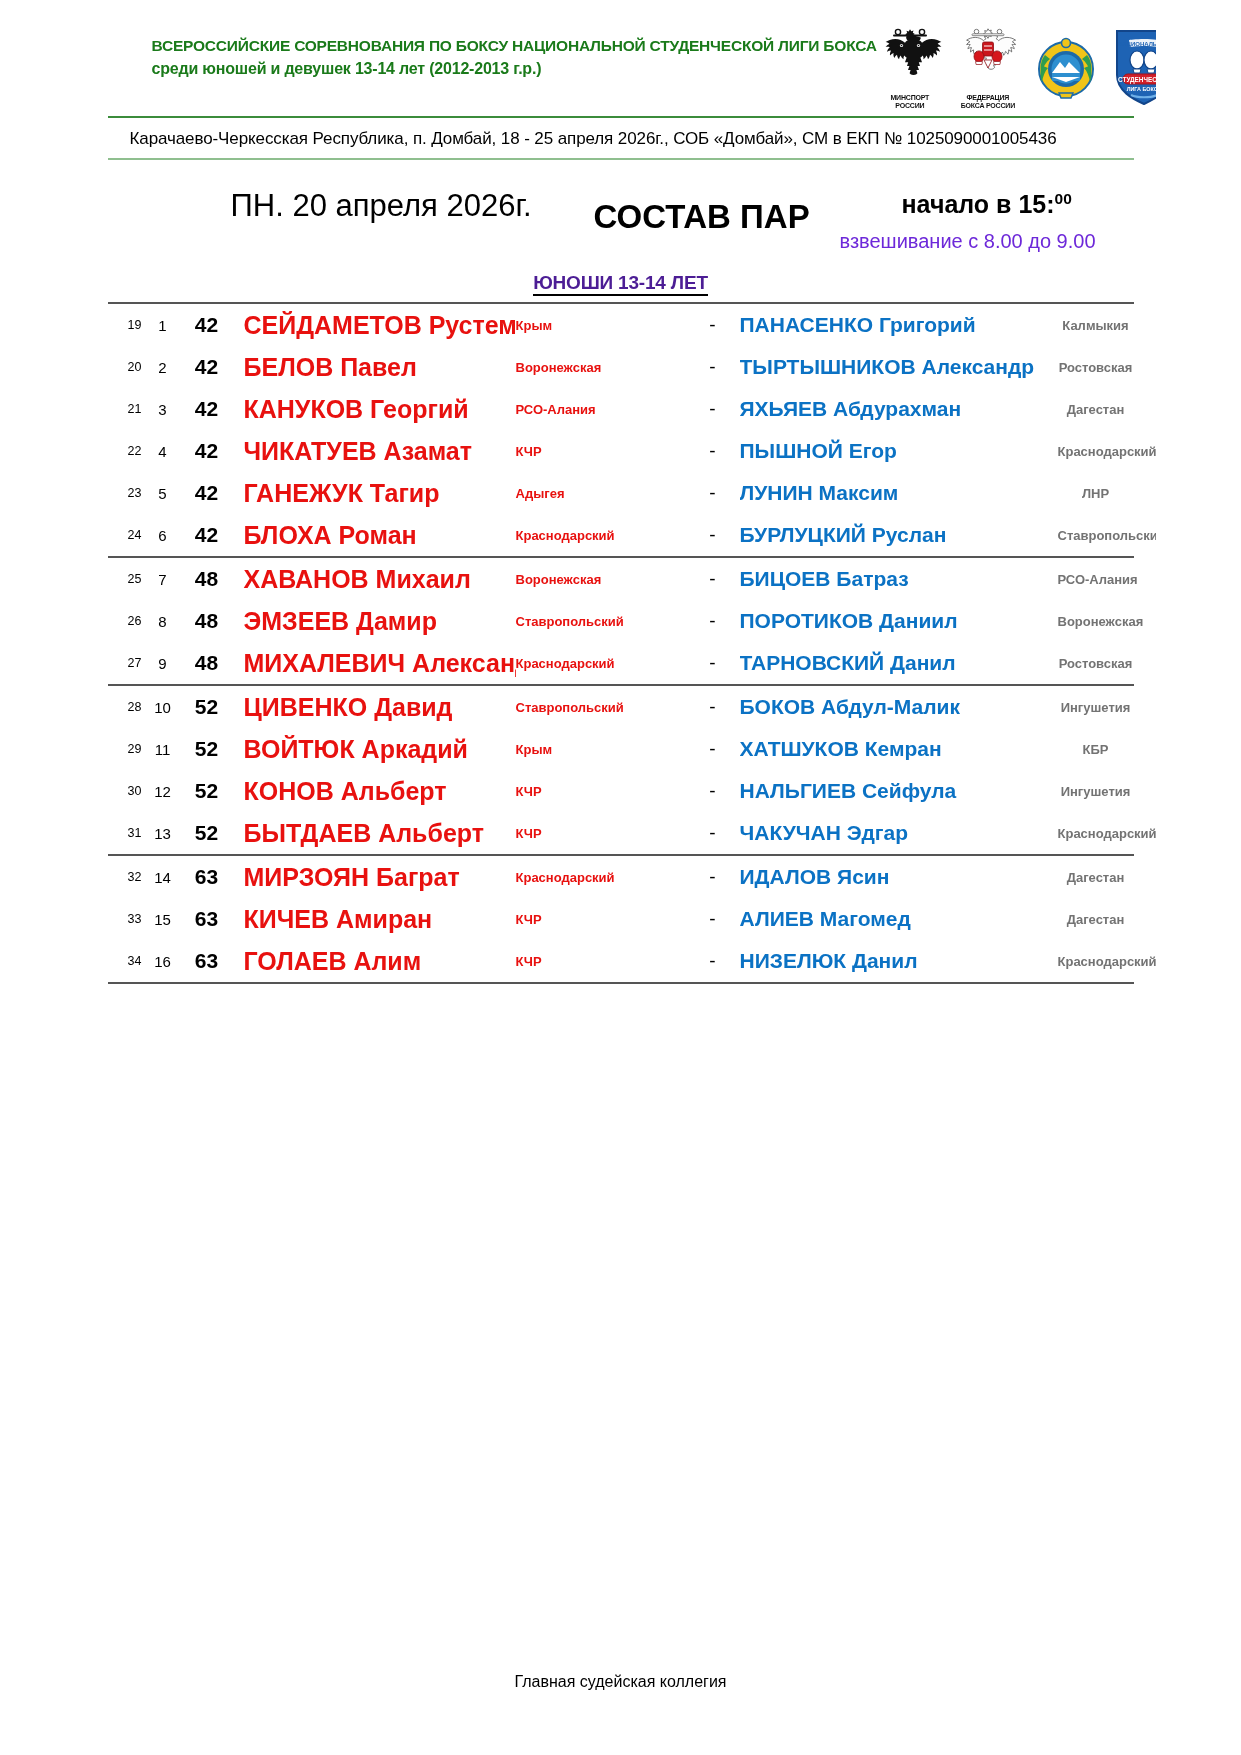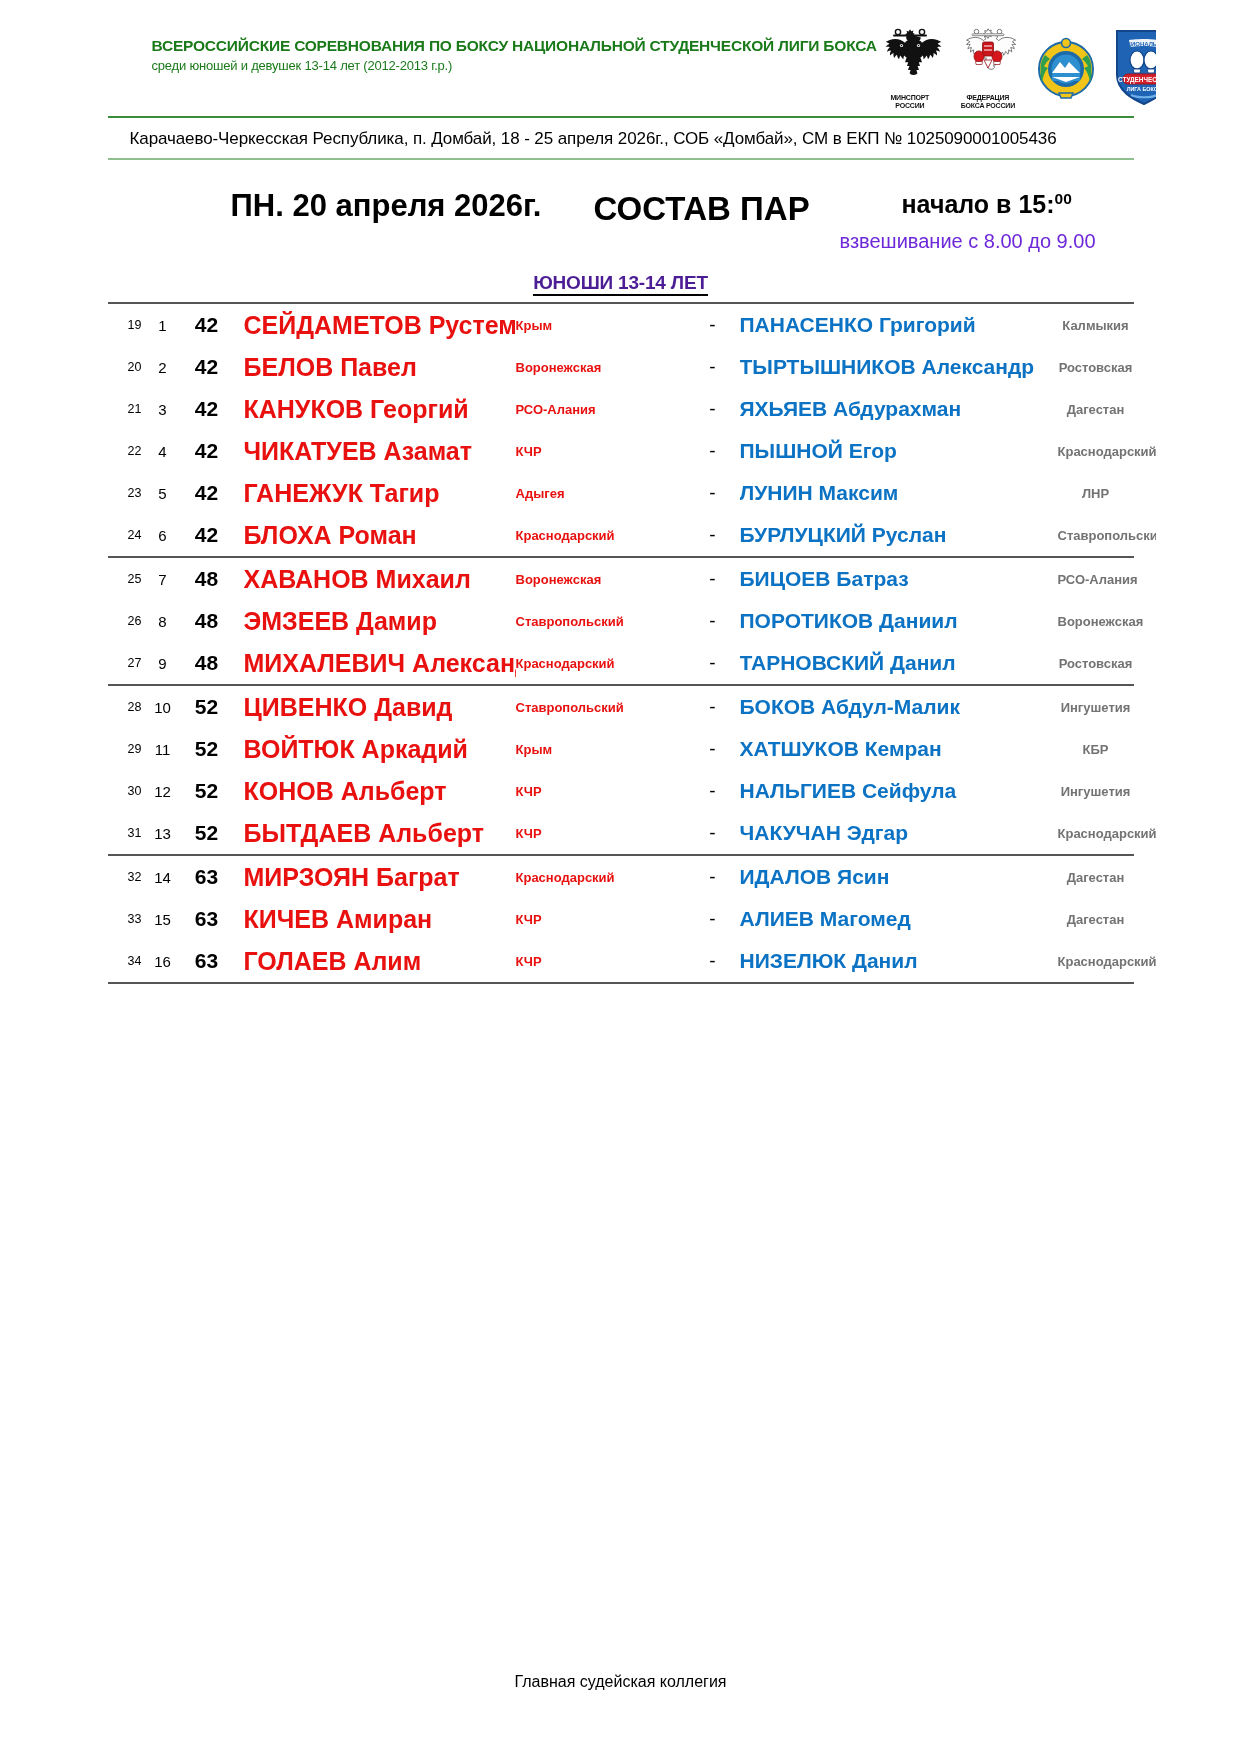--- a/index.html
+++ b/index.html
@@ -35,22 +35,22 @@
   .title-line-1 {
     color: #1a7a1a;
     font-weight: bold;
     font-size: 15.5px;
     letter-spacing: -0.2px;
     white-space: nowrap;
     line-height: 1.35;
   }
   .title-line-2 {
     color: #1a7a1a;
-    font-weight: normal;
-    font-size: 13px;
+    font-weight: bold;
+    font-size: 16px;
     letter-spacing: -0.2px;
     white-space: nowrap;
     line-height: 1.45;
   }
   .logos {
     display: flex;
     align-items: flex-start;
     gap: 12px;
     padding-right: 22px;
   }
@@ -96,28 +96,28 @@
   .title-row {
     position: relative;
     height: 52px;
     margin-top: 22px;
   }
   .date-label {
     position: absolute;
     left: 145px;
     top: 6px;
     font-size: 31px;
-    font-weight: bold;
+    font-weight: normal;
     color: #000;
     white-space: nowrap;
   }
   .sostav-label {
     position: absolute;
     left: 508px;
-    top: 8px;
+    top: 16px;
     font-size: 33px;
     font-weight: bold;
     color: #000;
     white-space: nowrap;
   }
   .start-label {
     position: absolute;
     left: 816px;
     top: 8px;
     font-size: 25px;

